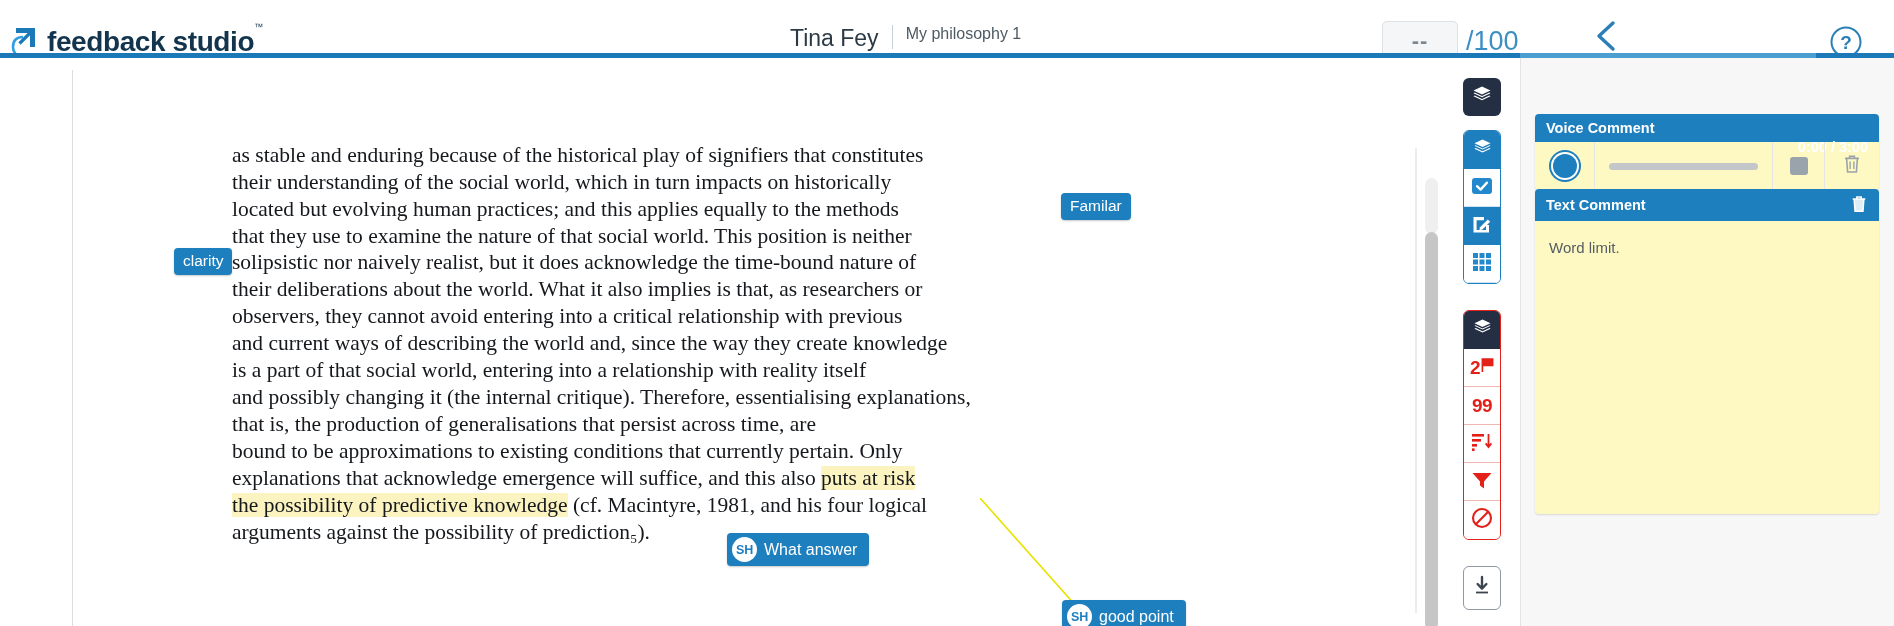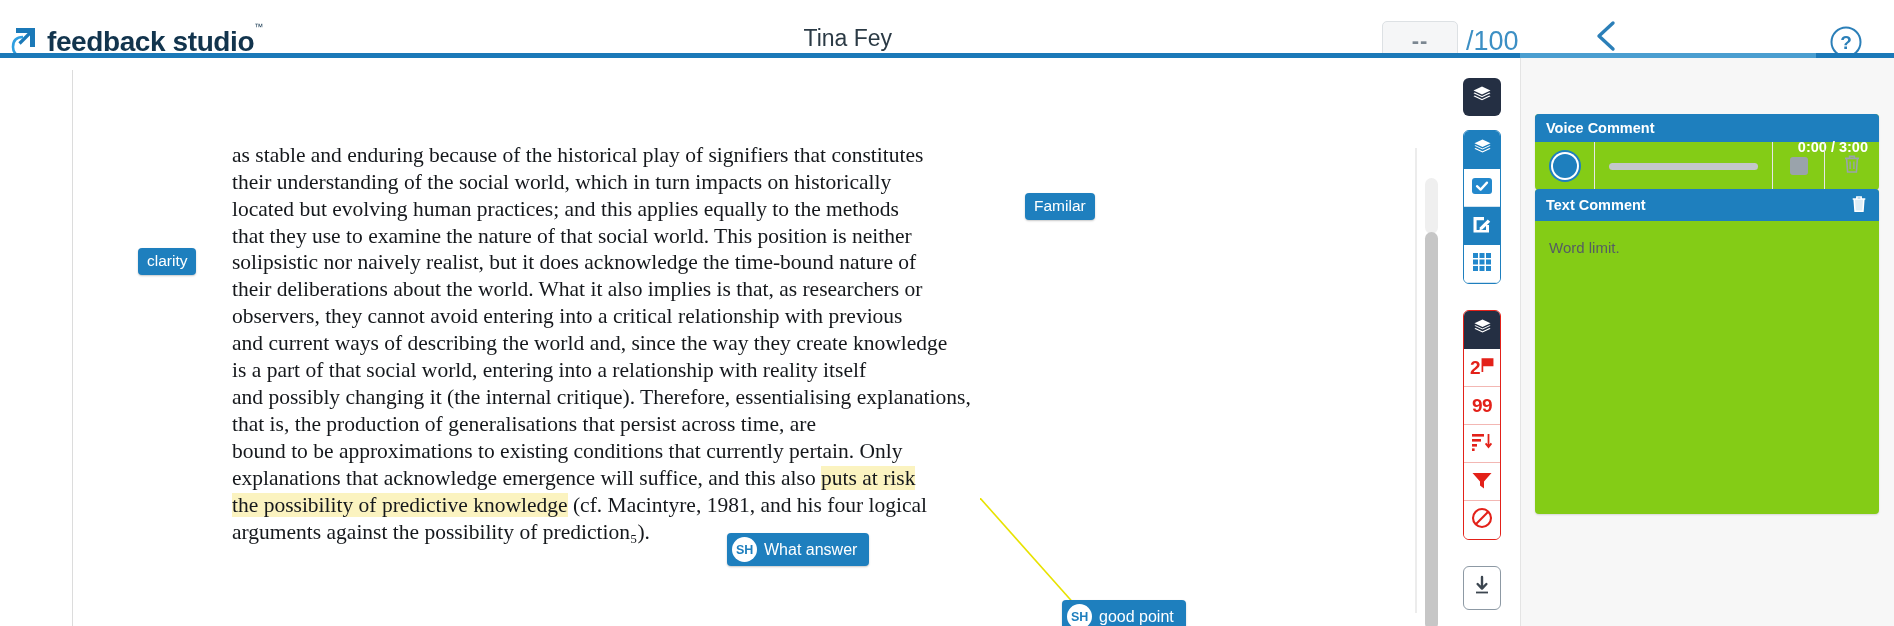--- a/index.html
+++ b/index.html
@@ -29,21 +29,21 @@
   .logo { position: absolute; left: 10px; top: 5px; display: flex; align-items: center; height: 42px; }
   .logo-mark { width: 30px; height: 32px; position: relative; margin-right: 7px; }
   .logo-text {
     font-size: 28px; font-weight: bold; color: #12344d;
     letter-spacing: -0.4px; position: relative; white-space: nowrap;
   }
   .logo-tm { position: absolute; font-size: 9px; top: 1px; right: -9px; color: #12344d; }
 
   
   .doc-titles {
-    position: absolute; left: 790px; top: 9px; display: flex; align-items: center; height: 34px; flex-direction: column;
+    position: absolute; left: 790px; top: 9px; display: flex; align-items: flex-start; height: 34px;
   }
   .student-name { font-size: 23px; color: #2b3a45; white-space: nowrap; }
   .title-div { width: 1px; height: 24px; background: #c9d1d6; margin: 0 13px; }
   .paper-title { font-size: 16px; color: #4c5a63; white-space: nowrap; }
 
   
   .grade-wrap { position: absolute; left: 1382px; top: 5px; display: flex; align-items: center; }
   .grade-box {
     width: 76px; height: 40px; background: #f5f6f7;
     border: 1px solid #dde1e4; border-radius: 5px;
@@ -88,21 +88,21 @@
   .doc-text .hl { background: #fbf3c0; }
   .doc-text .clipped-first { display: block; color: #15181c; }
 
   
   .qm {
     position: absolute; background: #1e7fbe; color: #fff;
     border-radius: 4px; display: flex; align-items: center;
     box-shadow: 0 1px 2px rgba(0,0,0,0.22);
     font-size: 16px; white-space: nowrap;
   }
-  .qm.plain { padding: 4px 9px 5px; font-size: 15.5px; }
+  .qm.plain { padding: 4px 9px 5px; font-size: 15.5px; margin-left: 36px; }
   .qm.badged { padding: 4px 12px 4px 5px; align-items: center; }
   .qm .sh {
     width: 25px; height: 25px; border-radius: 50%; background: #fff; color: #1e7fbe;
     font-size: 12.5px; font-weight: bold; display: flex; align-items: center;
     justify-content: center; margin-right: 7px; letter-spacing: -0.3px;
   }
   #qm-clarity { left: 138px; top: 190px; }
   #qm-familar { left: 1025px; top: 135px; }
   #qm-short   { left: 727px; top: 475px; }
   #qm-good    { left: 1062px; top: 542px; }
@@ -155,21 +155,21 @@
   .rp-header .tabspan {
     position: absolute; left: 18px; top: 0; width: 300px; height: 46px;
     background: #2287c7; display: flex; align-items: center; justify-content: center;
     color: #fff; font-size: 20px; white-space: nowrap;
   }
   .rp-close {
     position: absolute; right: 14px; top: 11px; width: 24px; height: 24px;
     color: #fff;
   }
 
-  .card { position: absolute; left: 14px; width: 344px; background: #84cc16; border-radius: 4px;
+  .card { position: absolute; left: 14px; width: 344px; background: #fef9c3; border-radius: 4px;
           box-shadow: 0 1px 2px rgba(0,0,0,0.13); overflow: hidden; }
   .card-hdr {
     height: 28px; background: #1e7fbe; color: #fff;
     display: flex; align-items: center; padding: 0 11px;
     font-size: 14.5px; font-weight: bold; justify-content: space-between;
   }
   .card-hdr .time { font-weight: bold; font-size: 14.5px; margin-top: 37px; }
 
   #voice-card { top: 56px; }
   .voice-body { height: 48px; display: flex; align-items: stretch; }

